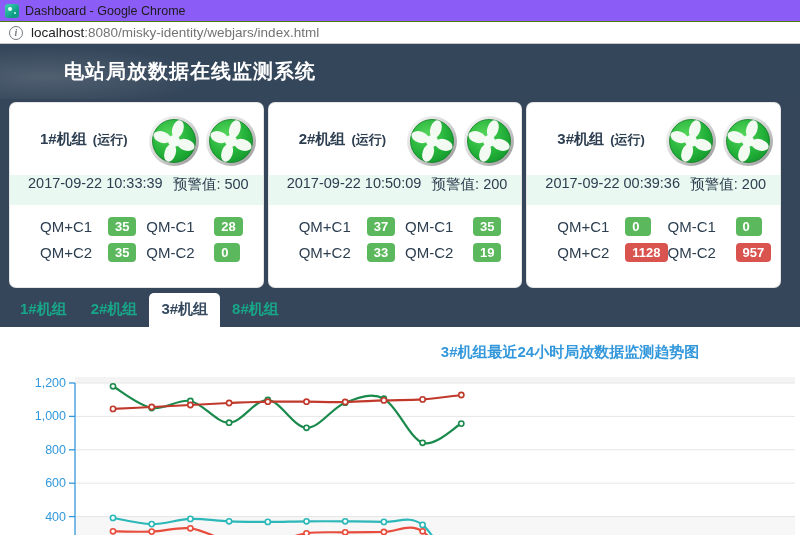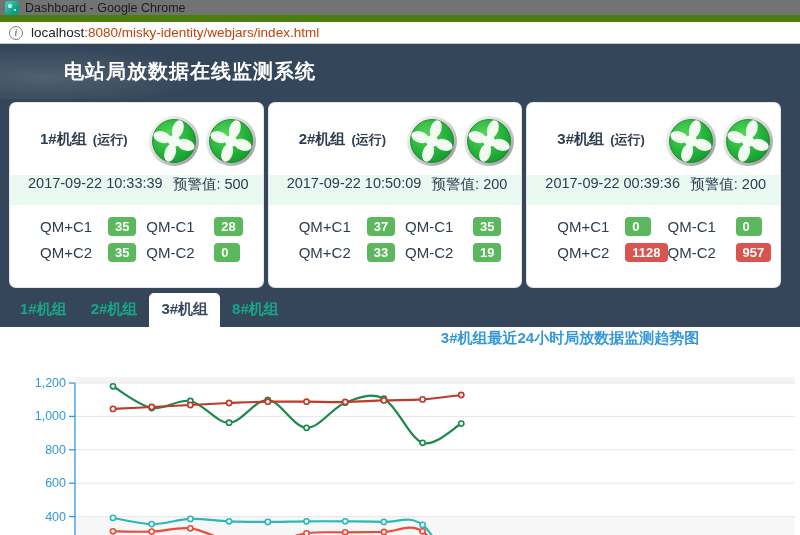--- a/index.html
+++ b/index.html
@@ -1,32 +1,32 @@
 <!DOCTYPE html>
 <html><head>
 <meta charset="utf-8">
 <style>
   * { margin:0; padding:0; box-sizing:border-box; }
   html,body { width:800px; height:535px; overflow:hidden;
     font-family:"Liberation Sans","DejaVu Sans",sans-serif; background:#fff; }
 
   
-  .titlebar { height:22px; background:#737373; border-bottom:7px solid #4d7c0f;
+  .titlebar { height:22px; background:#8b5cf6; border-bottom:1px solid #4d7c0f;
     display:flex; align-items:center; padding-left:5px; font-size:12.5px; color:#1c1c1c; }
   .favicon { width:14px; height:14px; border-radius:3px; margin-right:6px; position:relative;
     background:linear-gradient(135deg,#3fd6b7 0%,#0e9c85 70%); }
   .favicon::after { content:""; position:absolute; left:3px; top:3px; width:4px; height:4px;
     background:#eafffa; border-radius:50%; box-shadow:5px 4px 0 -1px #d2fff4; }
   .addressbar { height:22px; background:#fff; border-bottom:1px solid #c9c9c9;
     display:flex; align-items:center; padding-left:9px; font-size:13.5px; }
   .info-icon { width:14px; height:14px; border:1.4px solid #767b80; border-radius:50%;
     color:#767b80; font-size:10px; line-height:11px; text-align:center; margin-right:8px;
     font-family:"Liberation Serif",serif; font-style:italic; font-weight:bold; }
   .url .host { color:#202124; }
-  .url .rest { color:#c2410c; }
+  .url .rest { color:#737373; }
 
   
   .app-header { height:55px; background:#34465a; color:#fff; display:flex; align-items:center;
     padding-left:64px; font-size:20px; font-weight:bold; letter-spacing:1px; position:relative; }
   .app-header .logo-glow { position:absolute; left:0; top:0; width:220px; height:100%;
     background:radial-gradient(ellipse at 20% 60%, rgba(255,255,255,0.14), rgba(255,255,255,0) 65%); }
 
   
   .cards { height:188px; background:#35465a; display:flex; gap:6px; padding:4px 20px 0 10px; }
   .card { flex:1; height:184px; background:#fff; border-radius:6px; overflow:hidden;
@@ -45,21 +45,21 @@
   .badge.ok { background:#5cb85c; }
   .badge.alarm { background:#d9534f; }
 
   
   .tabs { height:40px; background:#35465a; display:flex; align-items:flex-end; padding-left:8px; }
   .tab { padding:7px 12px 8px; font-size:15px; font-weight:bold; color:#18a689; cursor:pointer; }
   .tab.active { background:#fff; color:#34495e; border-radius:5px 5px 0 0; }
 
   
   .panel { position:relative; height:208px; background:#fff; overflow:hidden; }
-  .chart-title { position:absolute; top:2px; left:340px; width:460px; text-align:center;
+  .chart-title { position:absolute; top:16px; left:340px; width:460px; text-align:center;
     color:#3398db; font-size:15px; font-weight:bold; }
   #chart-holder { position:absolute; top:50px; left:0; width:800px; height:230px; }
 </style>
 </head>
 <body>
 
 <svg width="0" height="0" style="position:absolute" aria-hidden="true">
   <defs>
     <linearGradient id="rimGrad" x1="0" y1="0" x2="1" y2="1">
       <stop offset="0" stop-color="#fdfdfd"></stop>

